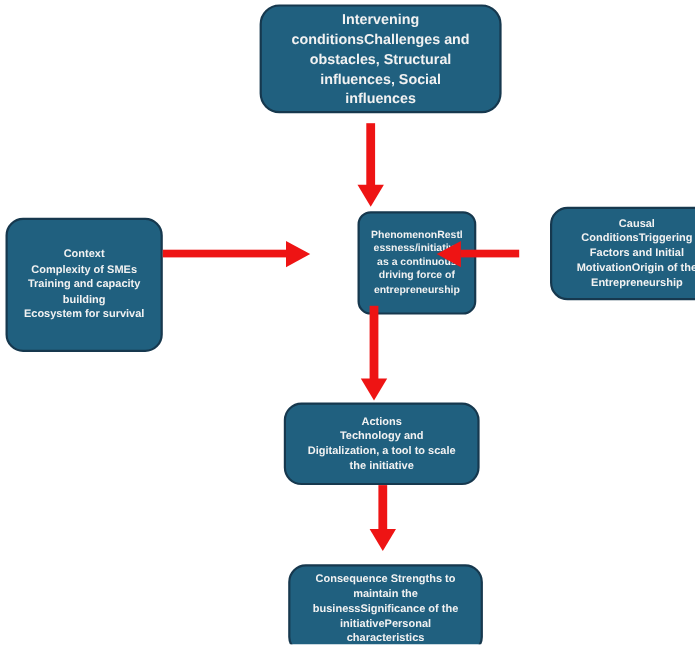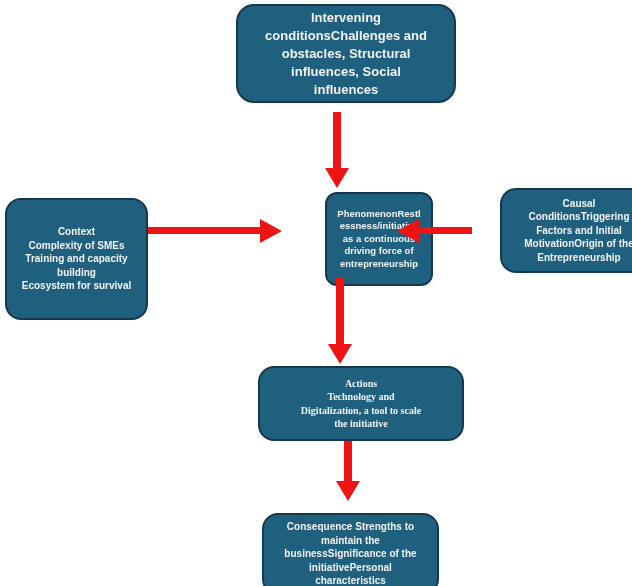--- a/index.html
+++ b/index.html
@@ -28,21 +28,21 @@
     color: var(--node-text, #f2f2f2);
     font-weight: bold;
     white-space: pre-line;
     padding: 18px 4px;
   }
   
   .node-intervening  { left: 236px; top: 4px;   width: 220px; height: 99px;  font-size: 13px;  line-height: 18px; border-radius: 18px; }
   .node-context      { left: 5px;   top: 170px; width: 143px; height: 122px; font-size: 10px;  line-height: 13.5px; margin-top: 28px; }
   .node-phenomenon   { left: 285px; top: 192px; width: 108px; height: 94px;  font-size: 9.5px; line-height: 12.5px; border-radius: 12px; margin-left: 40px; }
   .node-causal       { left: 472px; top: 188px; width: 158px; height: 85px;  font-size: 10px;  line-height: 13.5px; margin-left: 28px; }
-  .node-actions      { left: 258px; top: 366px; width: 206px; height: 75px;  font-size: 10px;  line-height: 13.5px; font-family: Liberation Serif, serif; }
+  .node-actions      { left: 258px; top: 366px; width: 178px; height: 75px;  font-size: 10px;  line-height: 13.5px; }
   .node-consequence  { left: 262px; top: 513px; width: 177px; height: 82px;  font-size: 10px;  line-height: 13.5px; }
 
   
   .shaft { position: absolute; background: var(--arrow, #ee1414); }
   .head  { position: absolute; width: 0; height: 0; }
   .head.down  { border-left: 12px solid transparent; border-right: 12px solid transparent; border-top: 20px solid var(--arrow, #ee1414); }
   .head.right { border-top: 12px solid transparent; border-bottom: 12px solid transparent; border-left: 22px solid var(--arrow, #ee1414); }
   .head.left  { border-top: 12px solid transparent; border-bottom: 12px solid transparent; border-right: 22px solid var(--arrow, #ee1414); }
 
   

